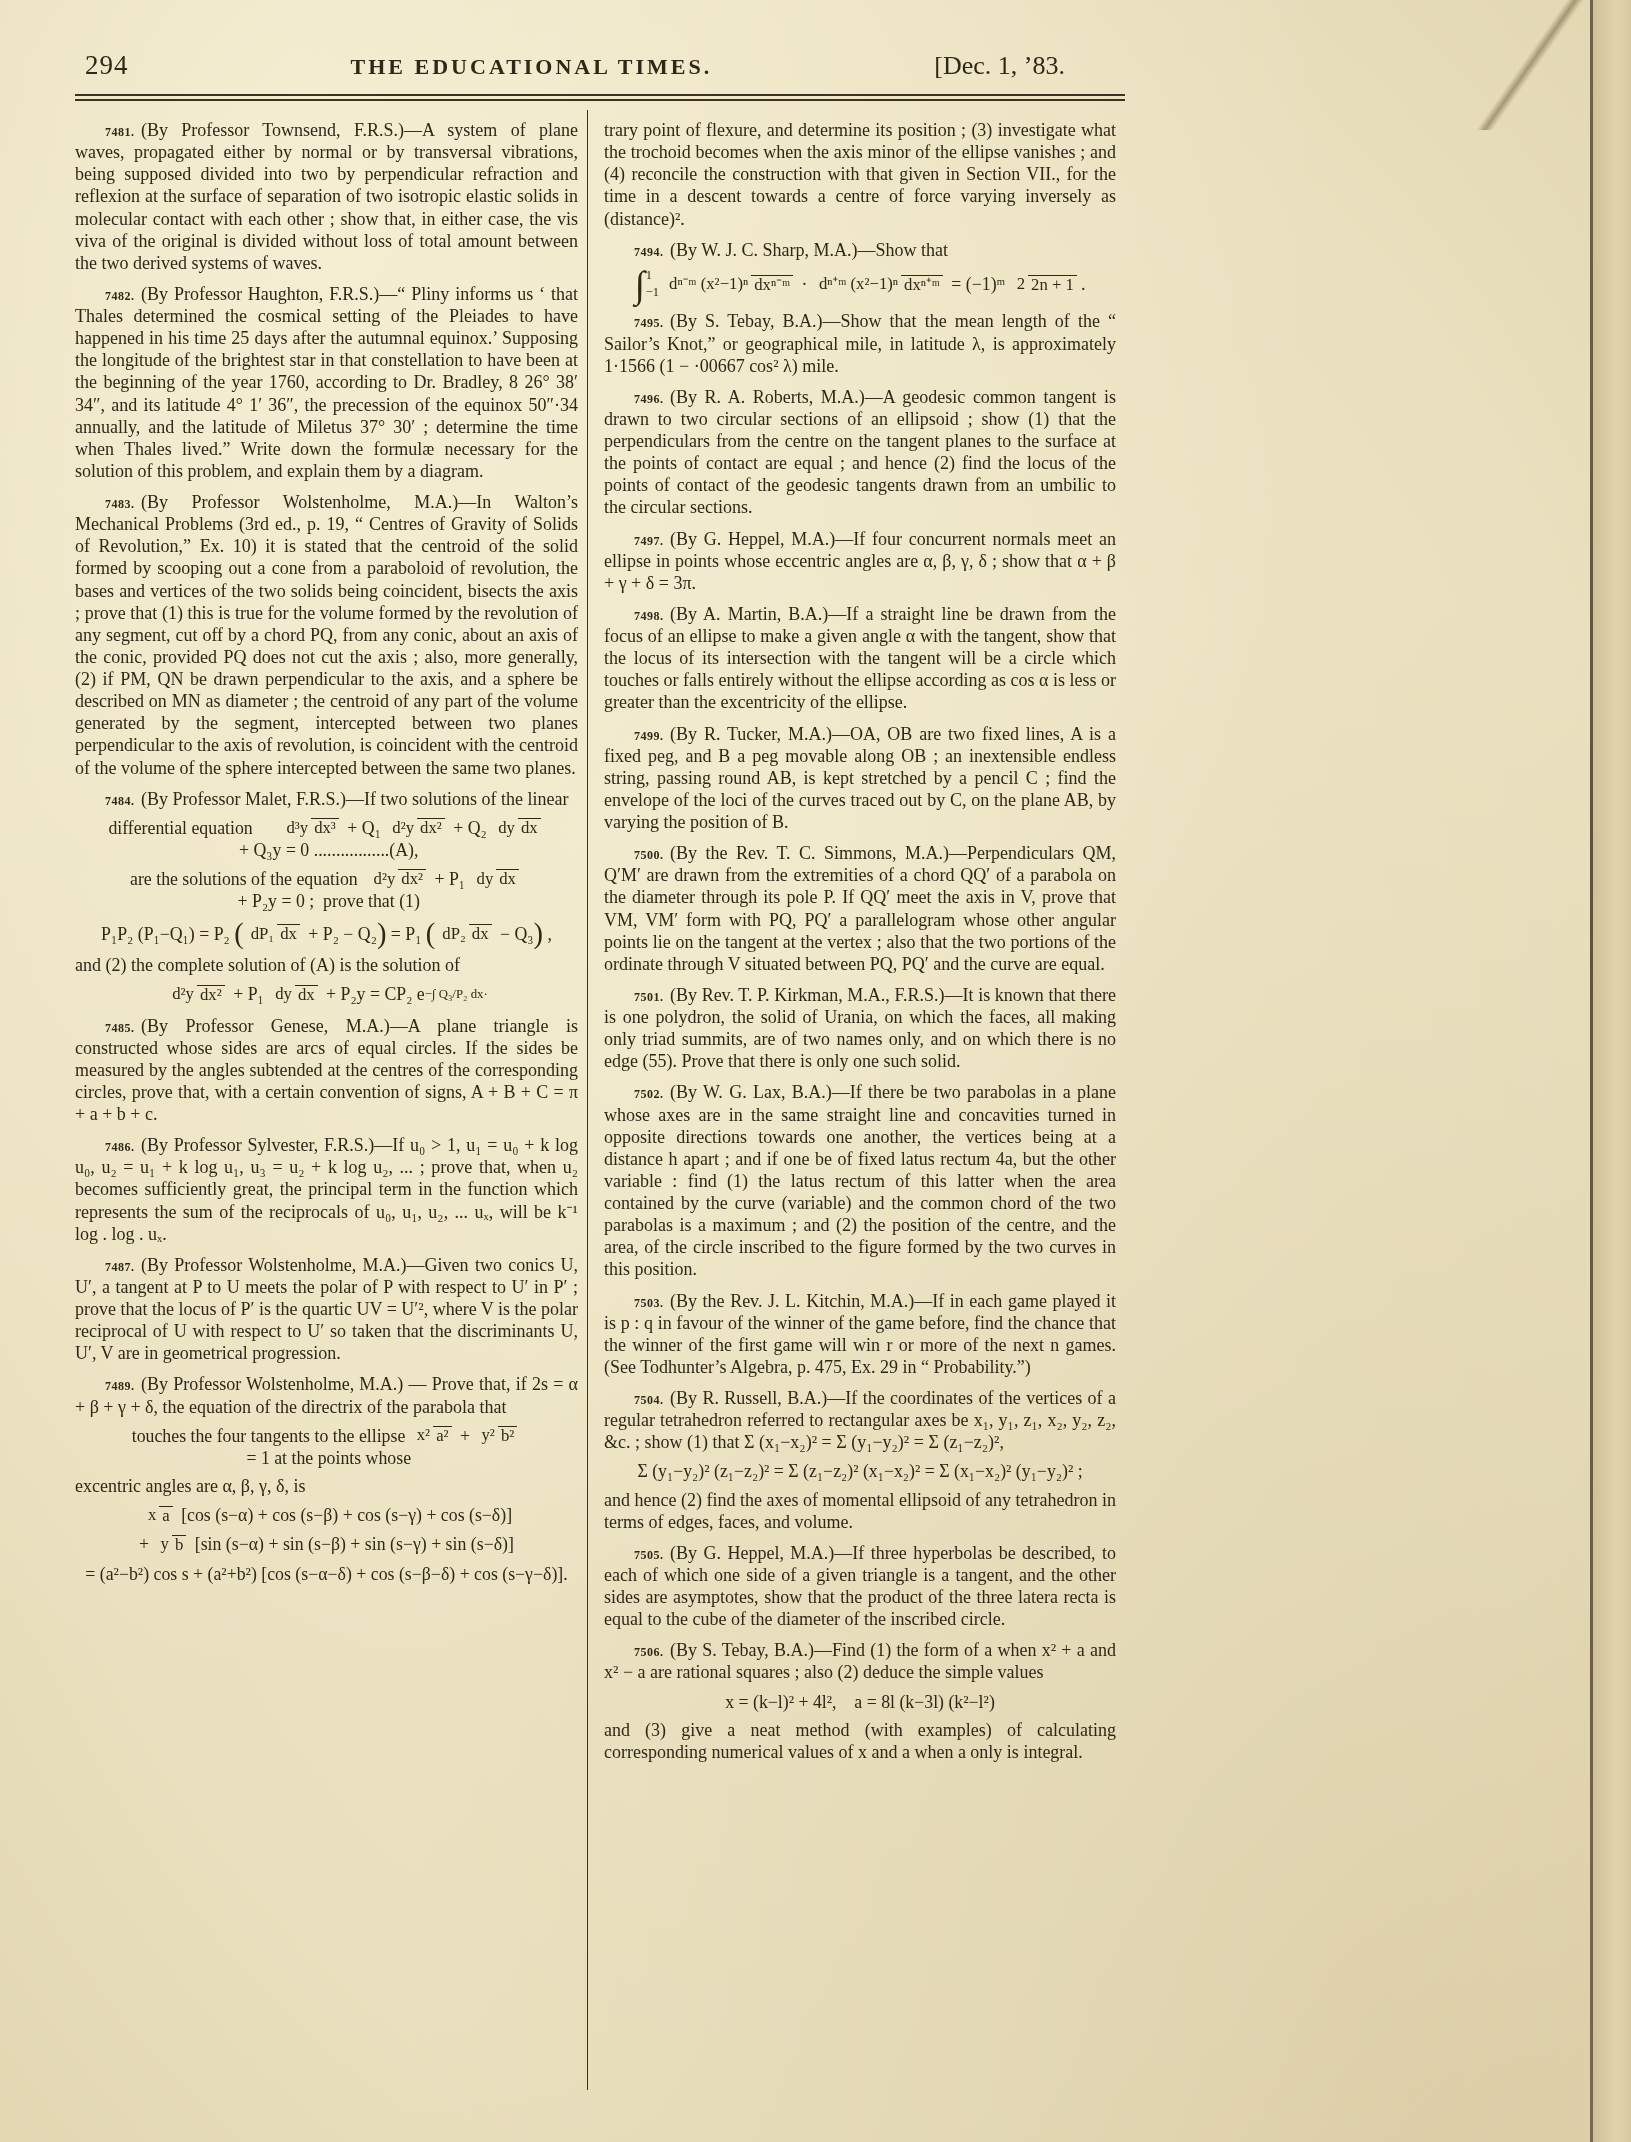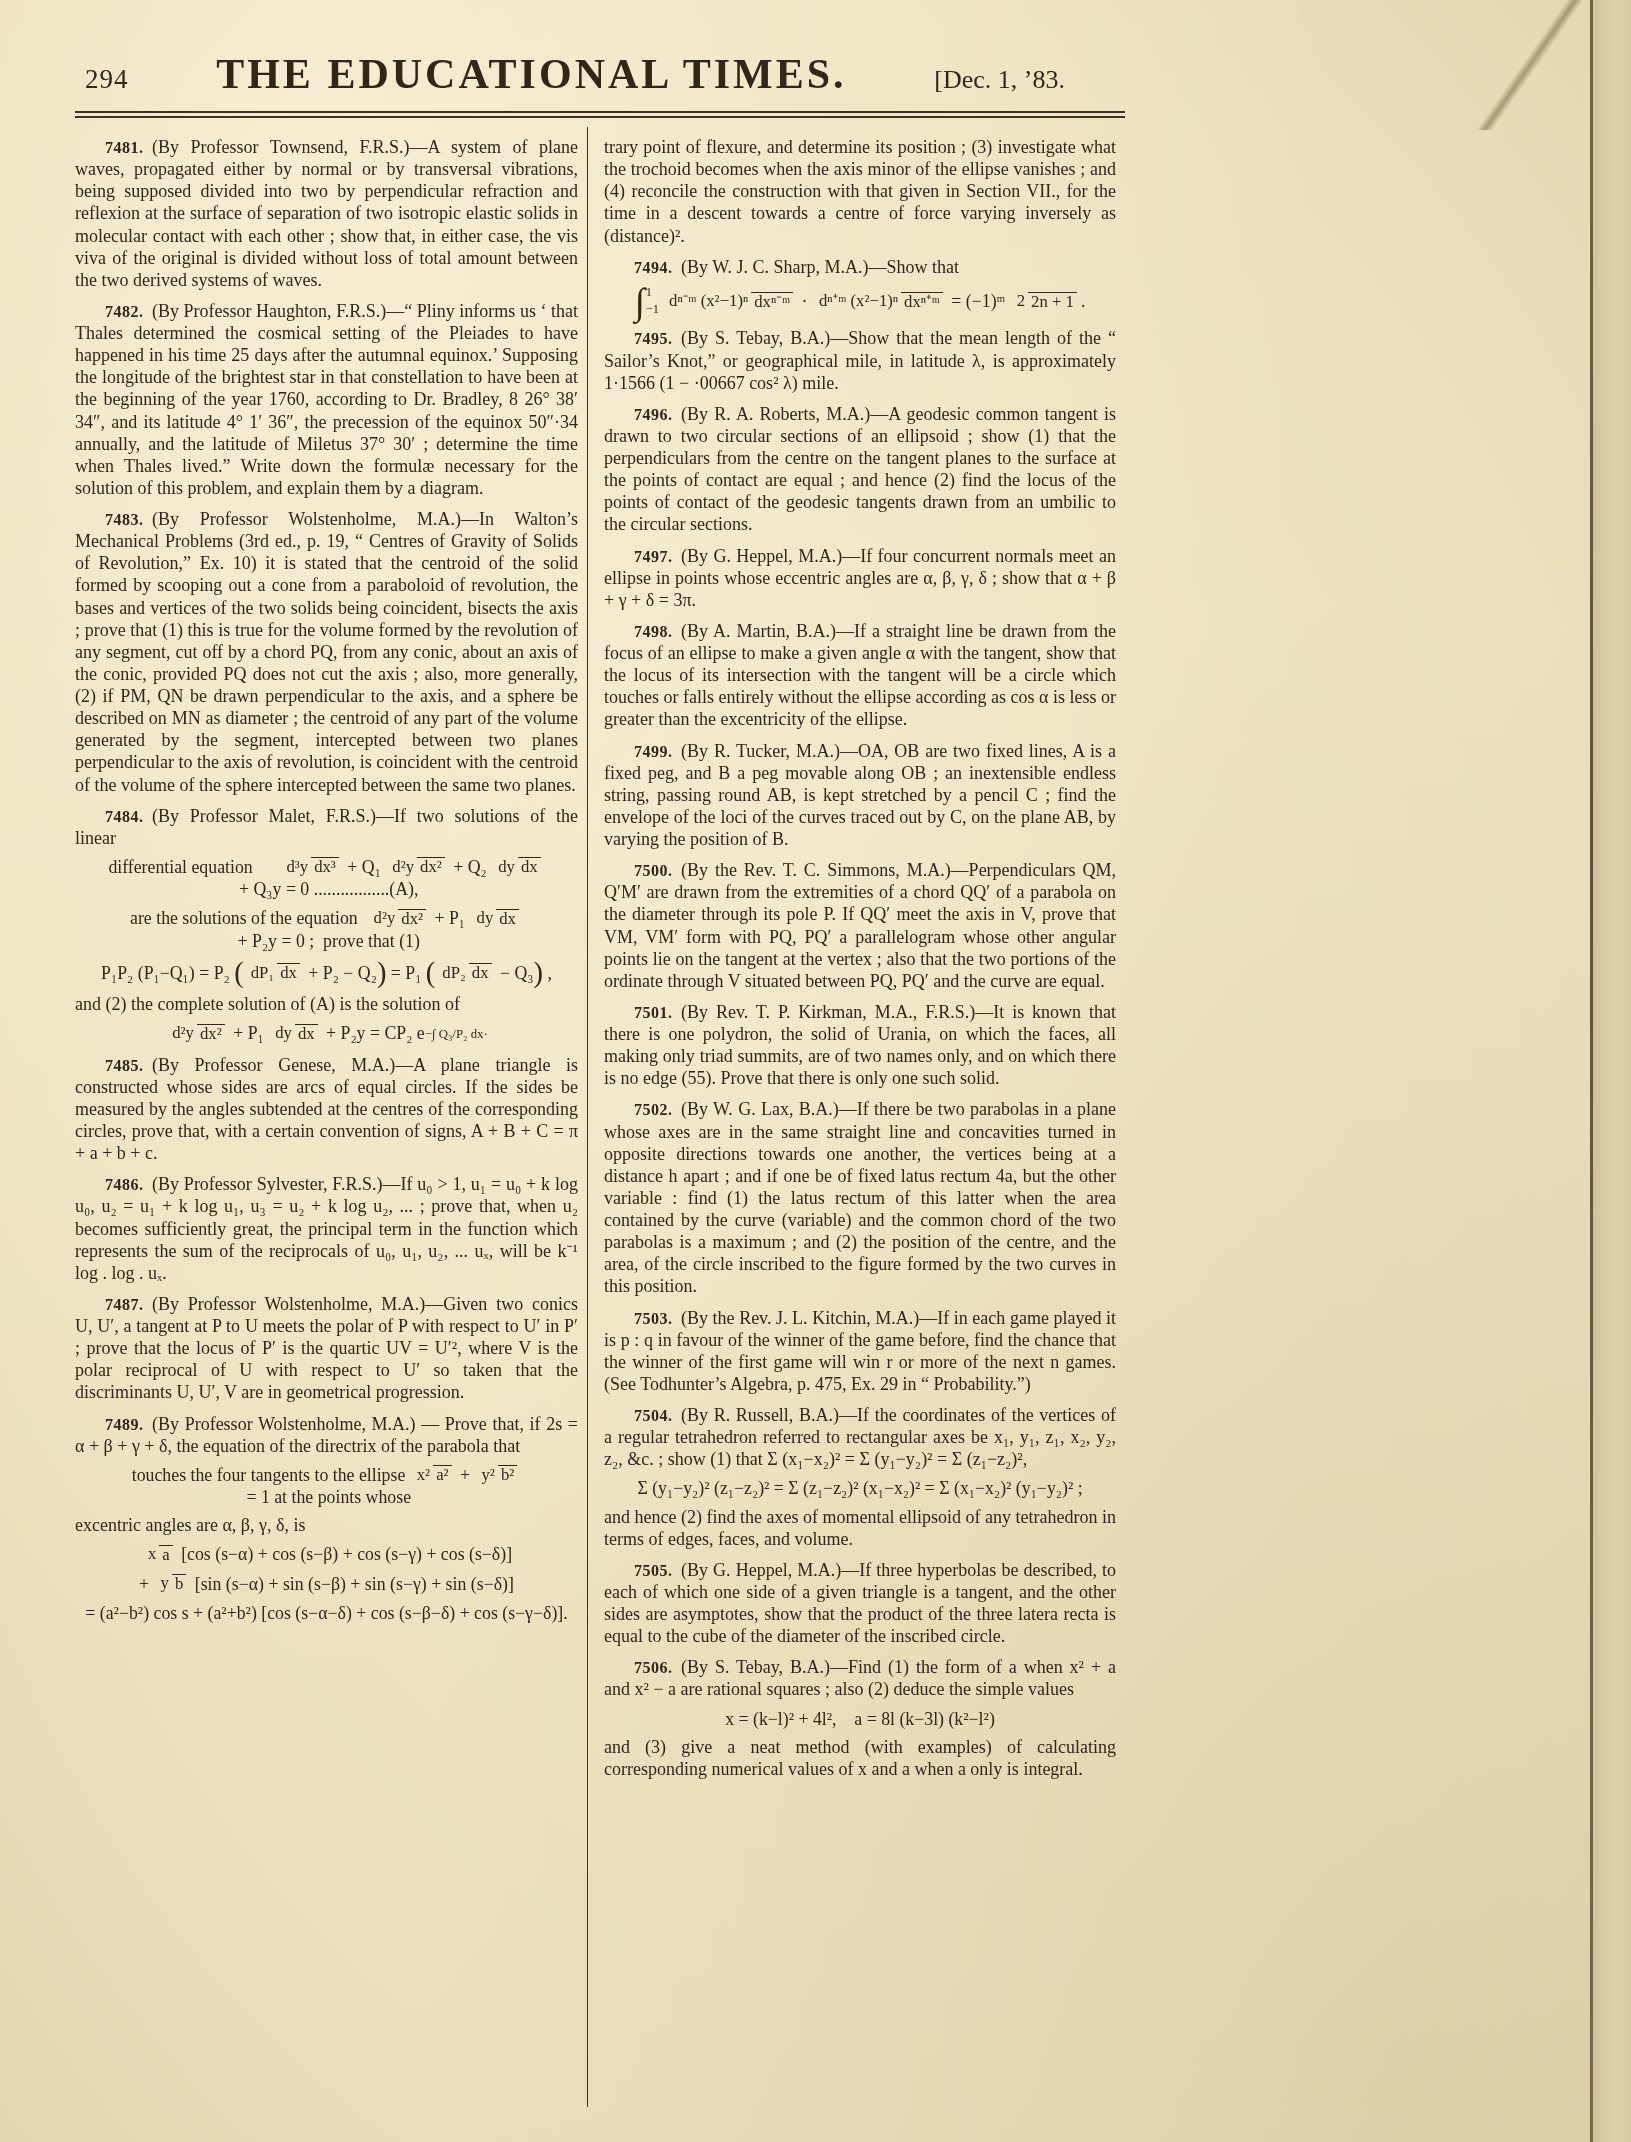--- a/index.html
+++ b/index.html
@@ -12,31 +12,31 @@
       radial-gradient(ellipse at 50% 50%, #efe7c9 0%, #eae0bf 70%, #e3d7b2 100%);}
   .page-crease{position:absolute;top:0;right:38px;width:3px;height:100%;
     background:linear-gradient(to bottom,#4a3c20 0%,#2e2410 40%,#55462a 100%);opacity:.75}
   .page-next{position:absolute;top:0;right:0;width:38px;height:100%;
     background:linear-gradient(to right,#cfc09a,#e0d3ab 60%,#d8c99f)}
   .corner-diag{position:absolute;top:0;right:41px;width:120px;height:130px;
     background:linear-gradient(125deg, rgba(0,0,0,0) 46%, rgba(90,70,35,.45) 50%, rgba(0,0,0,0) 54%)}
   .print{position:absolute;left:75px;top:50px;width:1050px}
   .hdr{display:flex;align-items:baseline;justify-content:space-between;padding:0 60px 0 10px}
   .pageno{font-size:27px;letter-spacing:1px}
-  .title{font-size:42px;font-weight:bold;letter-spacing:3px;white-space:nowrap}
+  .title{font-size:22px;font-weight:bold;letter-spacing:3px;white-space:nowrap}
   .date{font-size:26px;white-space:nowrap}
   .rule2{border-top:2.5px solid #3b3220;border-bottom:2px solid #3b3220;height:7px;margin-top:13px}
   .cols{display:flex;margin-top:9px;align-items:stretch}
   .colL{width:512px;padding-right:9px}
   .colR{width:529px;padding-left:16px;border-left:1.5px solid #3a3322;min-height:1980px}
   .problem{margin-top:9px}
   p.body{font-size:18px;line-height:1.23;text-align:justify}
   p.first{text-indent:30px}
   p.noind{text-indent:0}
-  .pnum{font-size:16px;font-weight:bold;letter-spacing:.5px}
+  .pnum{font-size:12px;font-weight:bold;letter-spacing:.5px}
   .eq{display:flex;justify-content:center;align-items:center;flex-wrap:wrap;
       font-size:17.8px;line-height:1.25;margin:7px 0 6px 0}
   .eq.eqleft{justify-content:center}
   .tk{white-space:pre-wrap}
   .frac{display:inline-flex;flex-direction:row;align-items:center;vertical-align:middle;
         margin:0 4px;line-height:1.12;font-size:.94em}
   .frac .num,.frac .den{padding:0 3px;white-space:nowrap}
   .frac .den{border-top:1.4px solid #2f2817}
   sup.tk-sup{font-size:.72em;vertical-align:super;white-space:nowrap}
   .intwrap{display:inline-flex;align-items:center;margin-right:3px}

